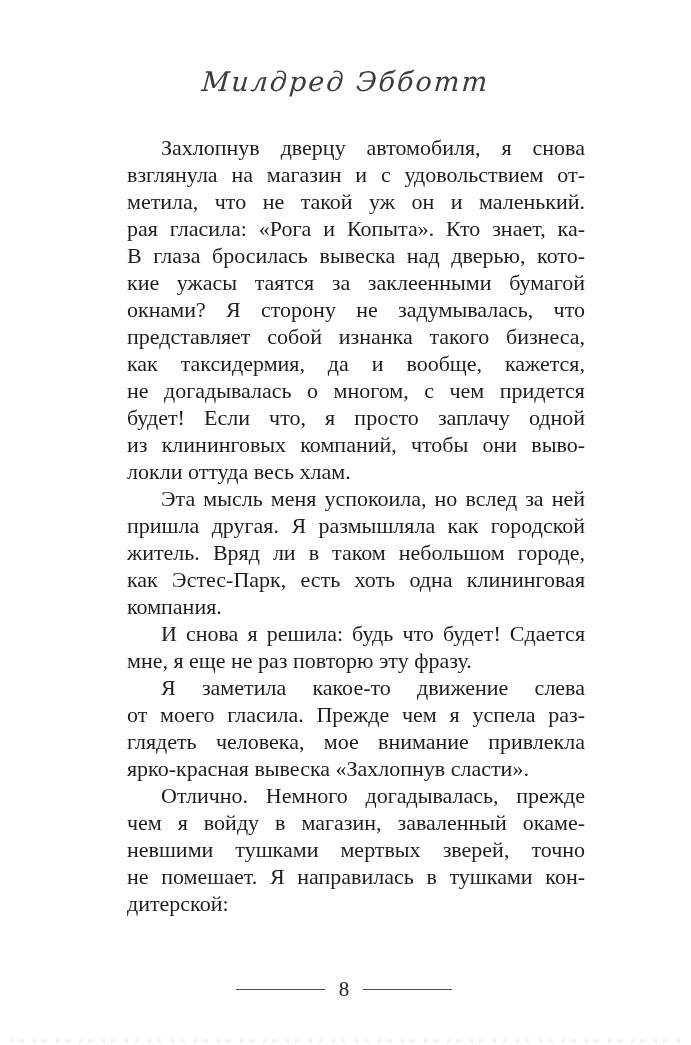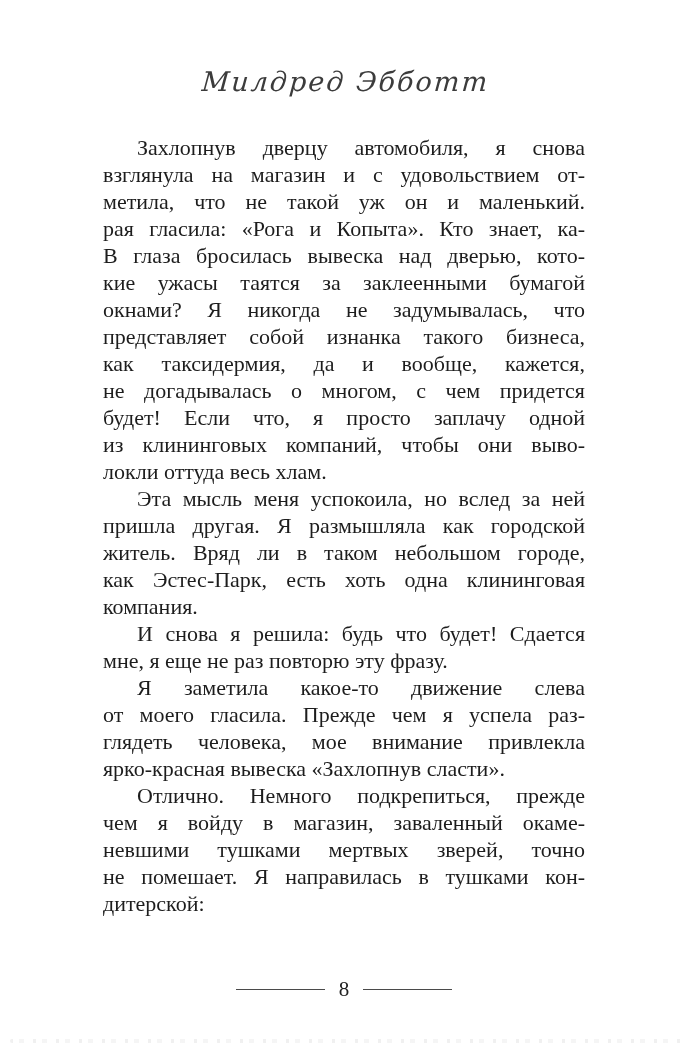--- a/index.html
+++ b/index.html
@@ -37,20 +37,21 @@
     font-size: 22px;
     line-height: 27px;
     color: #1d1d1d;
   }
   .para { margin: 0; }
   .line {
     text-align: justify;
     text-align-last: justify;
     height: 27px;
     overflow: hidden;
+    margin-left: 24px;
   }
   .line.first { padding-left: 34px; }
   .line.last  { text-align-last: left; }
 
   
   .footer {
     position: absolute;
     top: 975px;
     left: 103px;
     width: 482px;
@@ -93,21 +94,21 @@
   <div class="running-head">Милдред Эбботт</div>
 
   <div class="body-text">
       <div class="para">
         <div class="line first">Захлопнув дверцу автомобиля, я снова</div>
         <div class="line">взглянула на магазин и с удовольствием от-</div>
         <div class="line">метила, что не такой уж он и маленький.</div>
         <div class="line">рая гласила: «Рога и Копыта». Кто знает, ка-</div>
         <div class="line">В глаза бросилась вывеска над дверью, кото-</div>
         <div class="line">кие ужасы таятся за заклеенными бумагой</div>
-        <div class="line">окнами? Я никогда не задумывалась, что</div>
+        <div class="line">окнами? Я сторону не задумывалась, что</div>
         <div class="line">представляет собой изнанка такого бизнеса,</div>
         <div class="line">как таксидермия, да и вообще, кажется,</div>
         <div class="line">не догадывалась о многом, с чем придется</div>
         <div class="line">будет! Если что, я просто заплачу одной</div>
         <div class="line">из клининговых компаний, чтобы они выво-</div>
         <div class="line last">локли оттуда весь хлам.</div>
       </div>
       <div class="para">
         <div class="line first">Эта мысль меня успокоила, но вслед за ней</div>
         <div class="line">пришла другая. Я размышляла как городской</div>
@@ -119,21 +120,21 @@
         <div class="line first">И снова я решила: будь что будет! Сдается</div>
         <div class="line last">мне, я еще не раз повторю эту фразу.</div>
       </div>
       <div class="para">
         <div class="line first">Я заметила какое-то движение слева</div>
         <div class="line">от моего гласила. Прежде чем я успела раз-</div>
         <div class="line">глядеть человека, мое внимание привлекла</div>
         <div class="line last">ярко-красная вывеска «Захлопнув сласти».</div>
       </div>
       <div class="para">
-        <div class="line first">Отлично. Немного подкрепиться, прежде</div>
+        <div class="line first">Отлично. Немного догадывалась, прежде</div>
         <div class="line">чем я войду в магазин, заваленный окаме-</div>
         <div class="line">невшими тушками мертвых зверей, точно</div>
         <div class="line">не помешает. Я направилась в тушками кон-</div>
         <div class="line last">дитерской:</div>
       </div>
     </div>
 
   <div class="footer">
     <span class="rule"></span>
     <span class="page-number">8</span>

